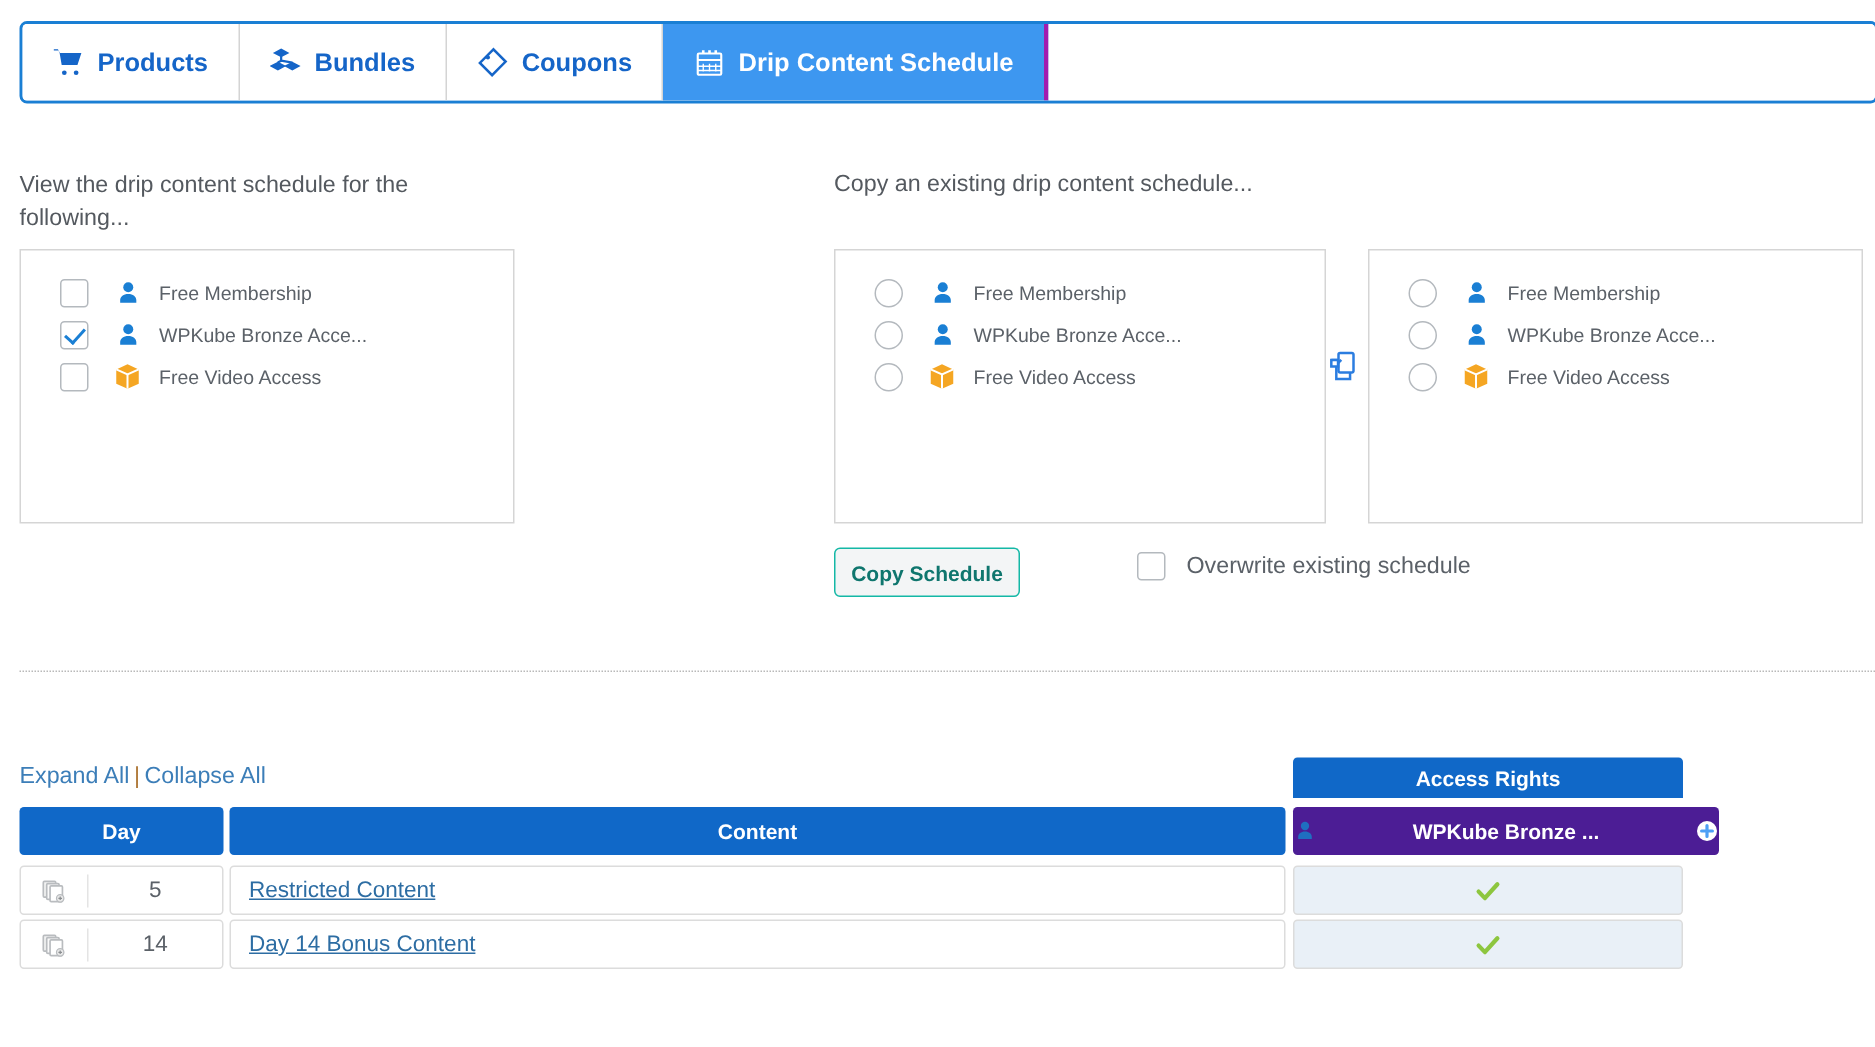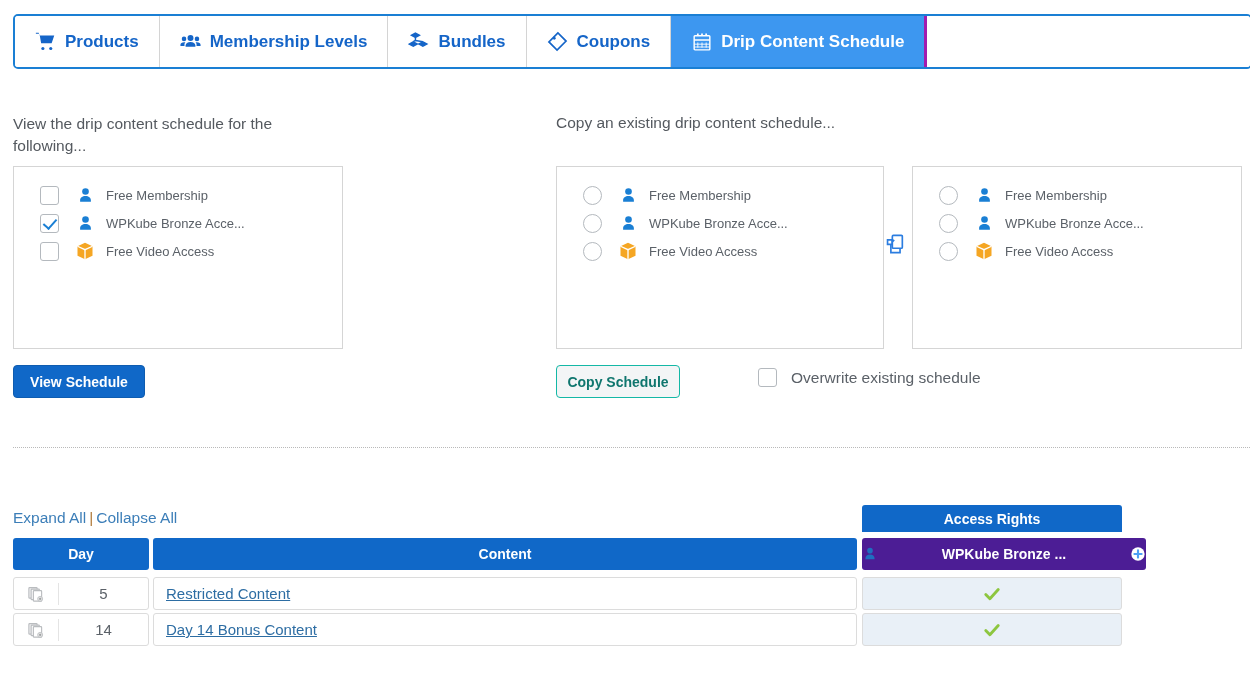--- a/index.html
+++ b/index.html
@@ -356,33 +356,20 @@
       <span class="ticon">
         <svg width="21" height="21" viewBox="0 0 24 24" fill="#1565c8">
           <path d="M1 2h3.2l1 3H22l-3 9H7L5.3 4.2 4.2 3H1V2z"></path>
           <circle cx="9" cy="20" r="1.8"></circle>
             <circle cx="18" cy="20" r="1.8"></circle>
         </svg>
       </span>
       <span>Products</span>
     </div>
 
-    <div class="tab">
-      <span class="ticon">
-        <svg width="21" height="21" viewBox="0 0 24 24" fill="#1565c8">
-          <circle cx="12" cy="8" r="3.4"></circle>
-            <circle cx="4.6" cy="9" r="2.6"></circle>
-            <circle cx="19.4" cy="9" r="2.6"></circle>
-          <path d="M12 12.5c-3.4 0-5.6 1.8-5.6 4v1.6h11.2v-1.6c0-2.2-2.2-4-5.6-4z"></path>
-          <path d="M4.6 12.8c-2.4 0-4.1 1.3-4.1 3v1.3h4.6v-1.6c0-1 .4-2 1.1-2.6-.5-.1-1-.1-1.6-.1z"></path>
-          <path d="M19.4 12.8c-.6 0-1.1 0-1.6.1.7.6 1.1 1.6 1.1 2.6v1.6h4.6v-1.3c0-1.7-1.7-3-4.1-3z"></path>
-        </svg>
-      </span>
-      <span>Membership Levels</span>
-    </div>
 
     <div class="tab">
       <span class="ticon">
         <svg width="21" height="21" viewBox="0 0 24 24" fill="none" stroke="#1565c8" stroke-width="1.7">
           <path d="M8.5 2.5l4.5 2.4-4.5 2.4L4 4.9z" fill="#1565c8"></path>
           <path d="M6 12.5l4.5 2.4L6 17.3 1.5 14.9z" fill="#1565c8"></path>
           <path d="M17 12.5l4.5 2.4-4.5 2.4-4.5-2.4z" fill="#1565c8"></path>
           <path d="M8.5 7.3v3.5M8.5 10.8L6 12.2M8.5 10.8l8.5 1.5"></path>
         </svg>
       </span>
@@ -449,21 +436,20 @@
         <svg width="20" height="20" viewBox="0 0 24 24">
           <path d="M12 2.2l9 4.1v11.4L12 21.8 3 17.7V6.3z" fill="#f5a623"></path>
           <path d="M3 6.3l9 4.1 9-4.1" fill="none" stroke="#ffffff" stroke-width="1.6"></path>
           <path d="M12 10.4v11.4" fill="none" stroke="#ffffff" stroke-width="1.6"></path>
         </svg>
       </span>
       <span class="olabel">Free Video Access</span>
     </div>
   </div>
 
-  <div class="btn btn-primary">View Schedule</div>
 
   <div class="intro-mid">Copy an existing drip content schedule...</div>
 
   <div class="listbox lb-mid">
     <div class="opt">
       <span class="ctrl">
         <span class="radio"></span>
       </span>
       <span class="oicon">
         <svg width="19" height="19" viewBox="0 0 24 24" fill="#1a7fd4">

